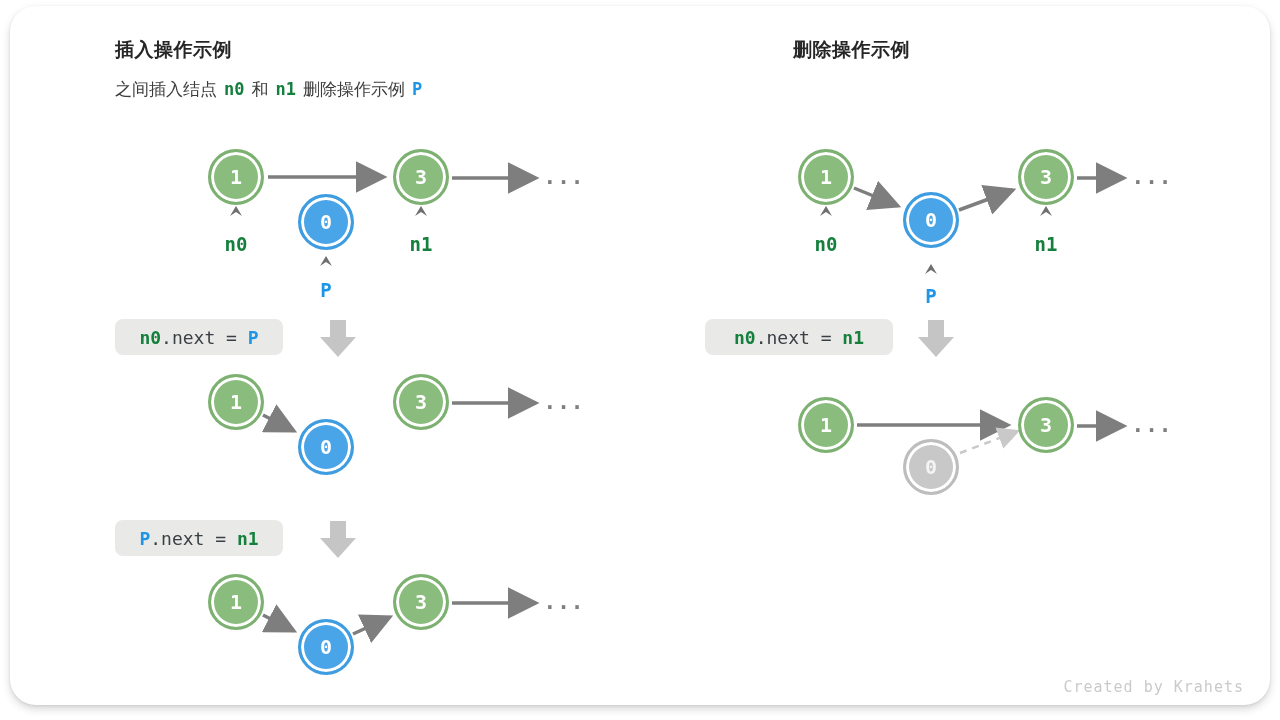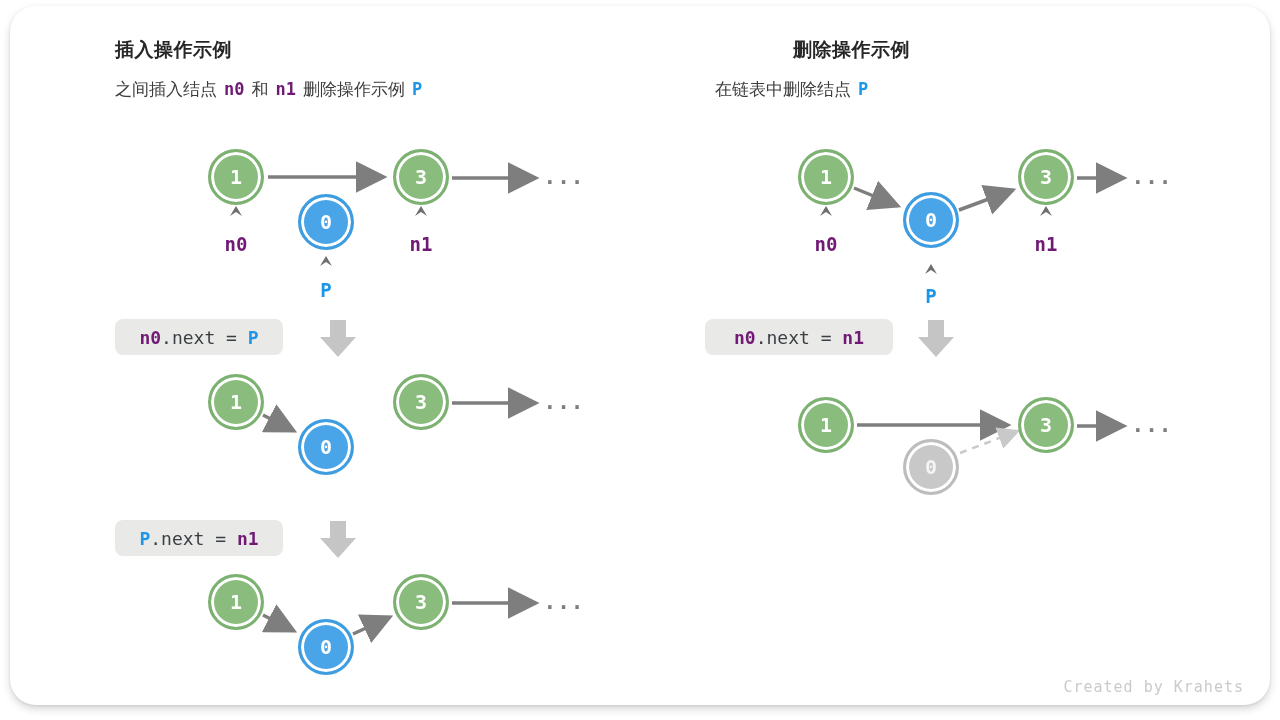--- a/index.html
+++ b/index.html
@@ -6,21 +6,21 @@
   html,body { width:1280px; height:720px; background:#ffffff; overflow:hidden;
               font-family:"Liberation Sans","DejaVu Sans",sans-serif; }
   #card { position:absolute; left:10px; top:6px; width:1260px; height:699px;
           background:#ffffff; border-radius:26px;
           box-shadow:0 4px 8px rgba(0,0,0,0.16), 0 1px 3px rgba(0,0,0,0.08); }
   #stage { position:absolute; left:0; top:0; width:1280px; height:720px; }
 
   .panel-title { position:absolute; font-size:19px; font-weight:bold; color:#262626; letter-spacing:0.5px; }
   .subtitle { position:absolute; font-size:17px; color:#3d3d3d; white-space:nowrap; }
   .subtitle .tok { font-family:"DejaVu Sans Mono","Liberation Mono",monospace; font-weight:bold; margin:0 7px; }
-  .tok-green { color:#701a75; }
+  .tok-green { color:#15803d; }
   .tok-blue  { color:#1e96e8; }
 
   .node { position:absolute; width:56px; height:56px; border-radius:50%;
           display:flex; align-items:center; justify-content:center;
           font-family:"DejaVu Sans Mono","Liberation Mono",monospace; font-weight:bold;
           font-size:20px; color:#ffffff; box-shadow:inset 0 0 0 3px #ffffff; }
   .node-green { background:#8abd7d; border:3px solid #7db171; }
   .node-blue  { background:#4aa5e8; border:3px solid #3e9ce0; }
   .node-gray  { background:#c8c8c8; border:3px solid #bdbdbd; color:#f4f4f4; }
 
@@ -127,21 +127,20 @@
     </div>
   <div class="node node-blue" style="left:298px; top:619px;">
       <span>0</span>
     </div>
   <div class="node node-green" style="left:393px; top:574px;">
       <span>3</span>
     </div>
   <div class="ellipsis" style="left:564px; top:590px;">...</div>
 
   <div class="panel-title" style="left:757px; top:37px;margin-left:36px;">删除操作示例</div>
-  <div class="subtitle" style="left:715px; top:78px;"><span>在链表中删除结点</span><span class="tok tok-blue">P</span></div>
 
   <div class="node node-green" style="left:798px;  top:149px;">
       <span>1</span>
     </div>
   <div class="node node-blue" style="left:903px;  top:192px;">
       <span>0</span>
     </div>
   <div class="node node-green" style="left:1018px; top:149px;">
       <span>3</span>
     </div>

